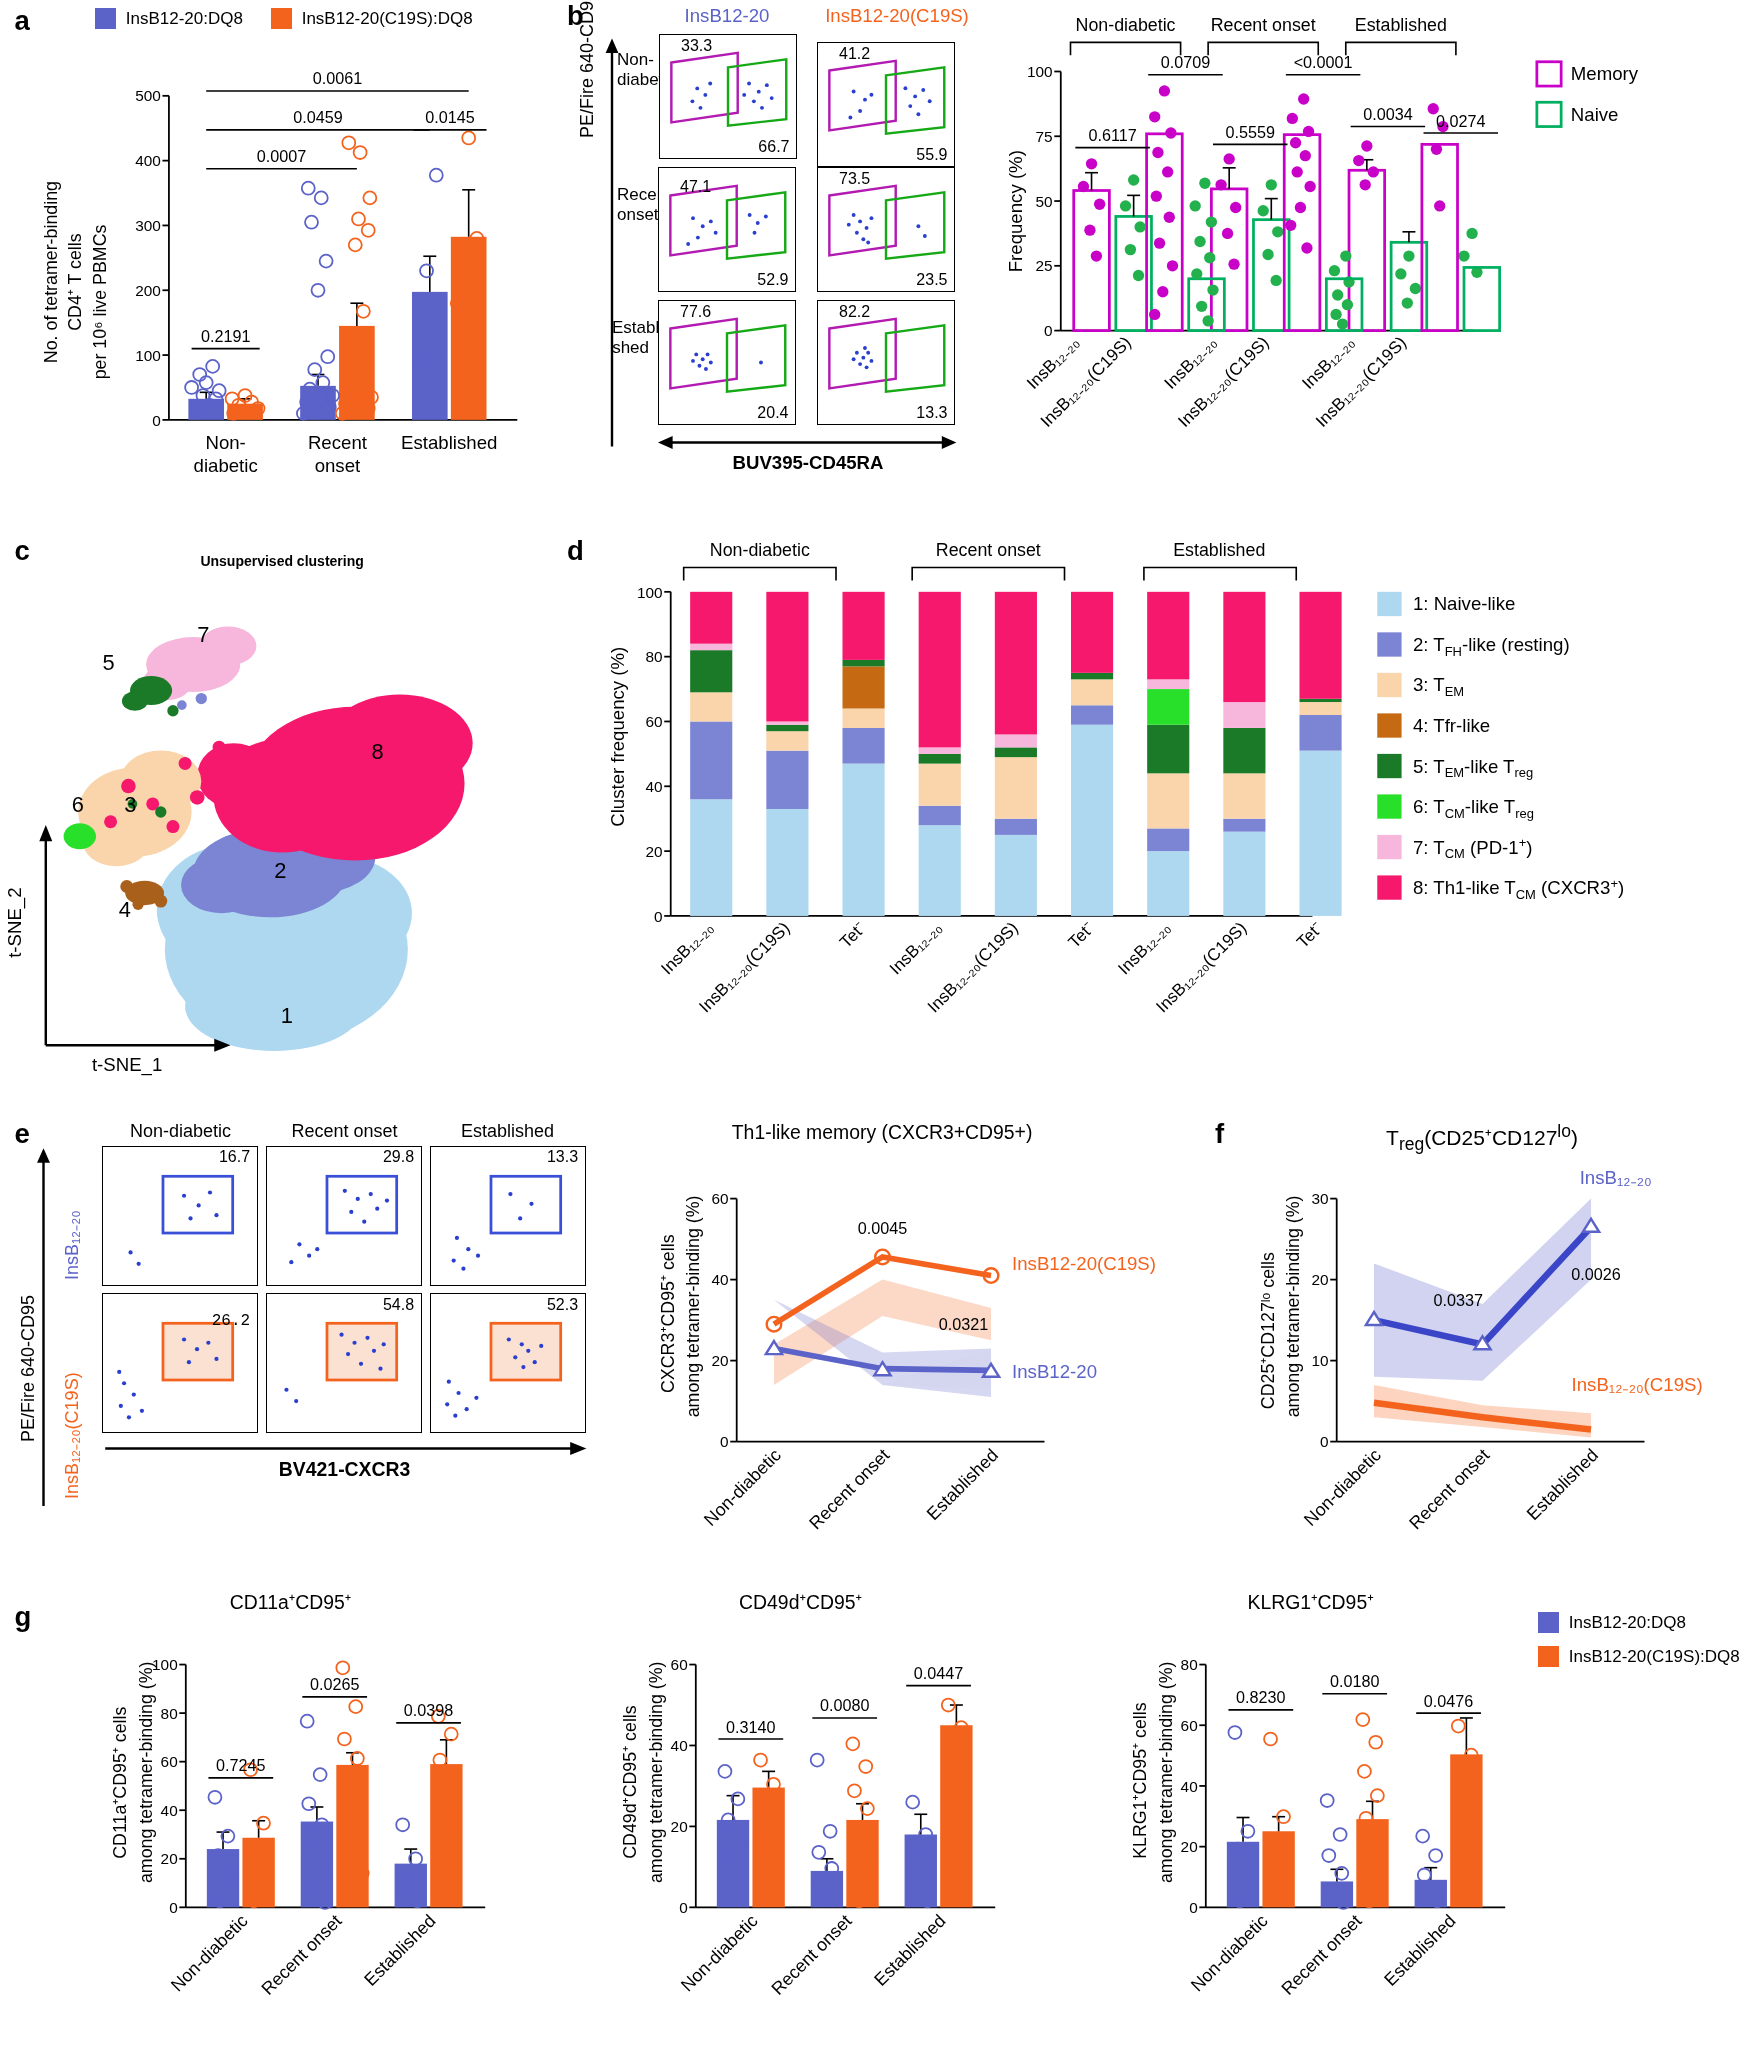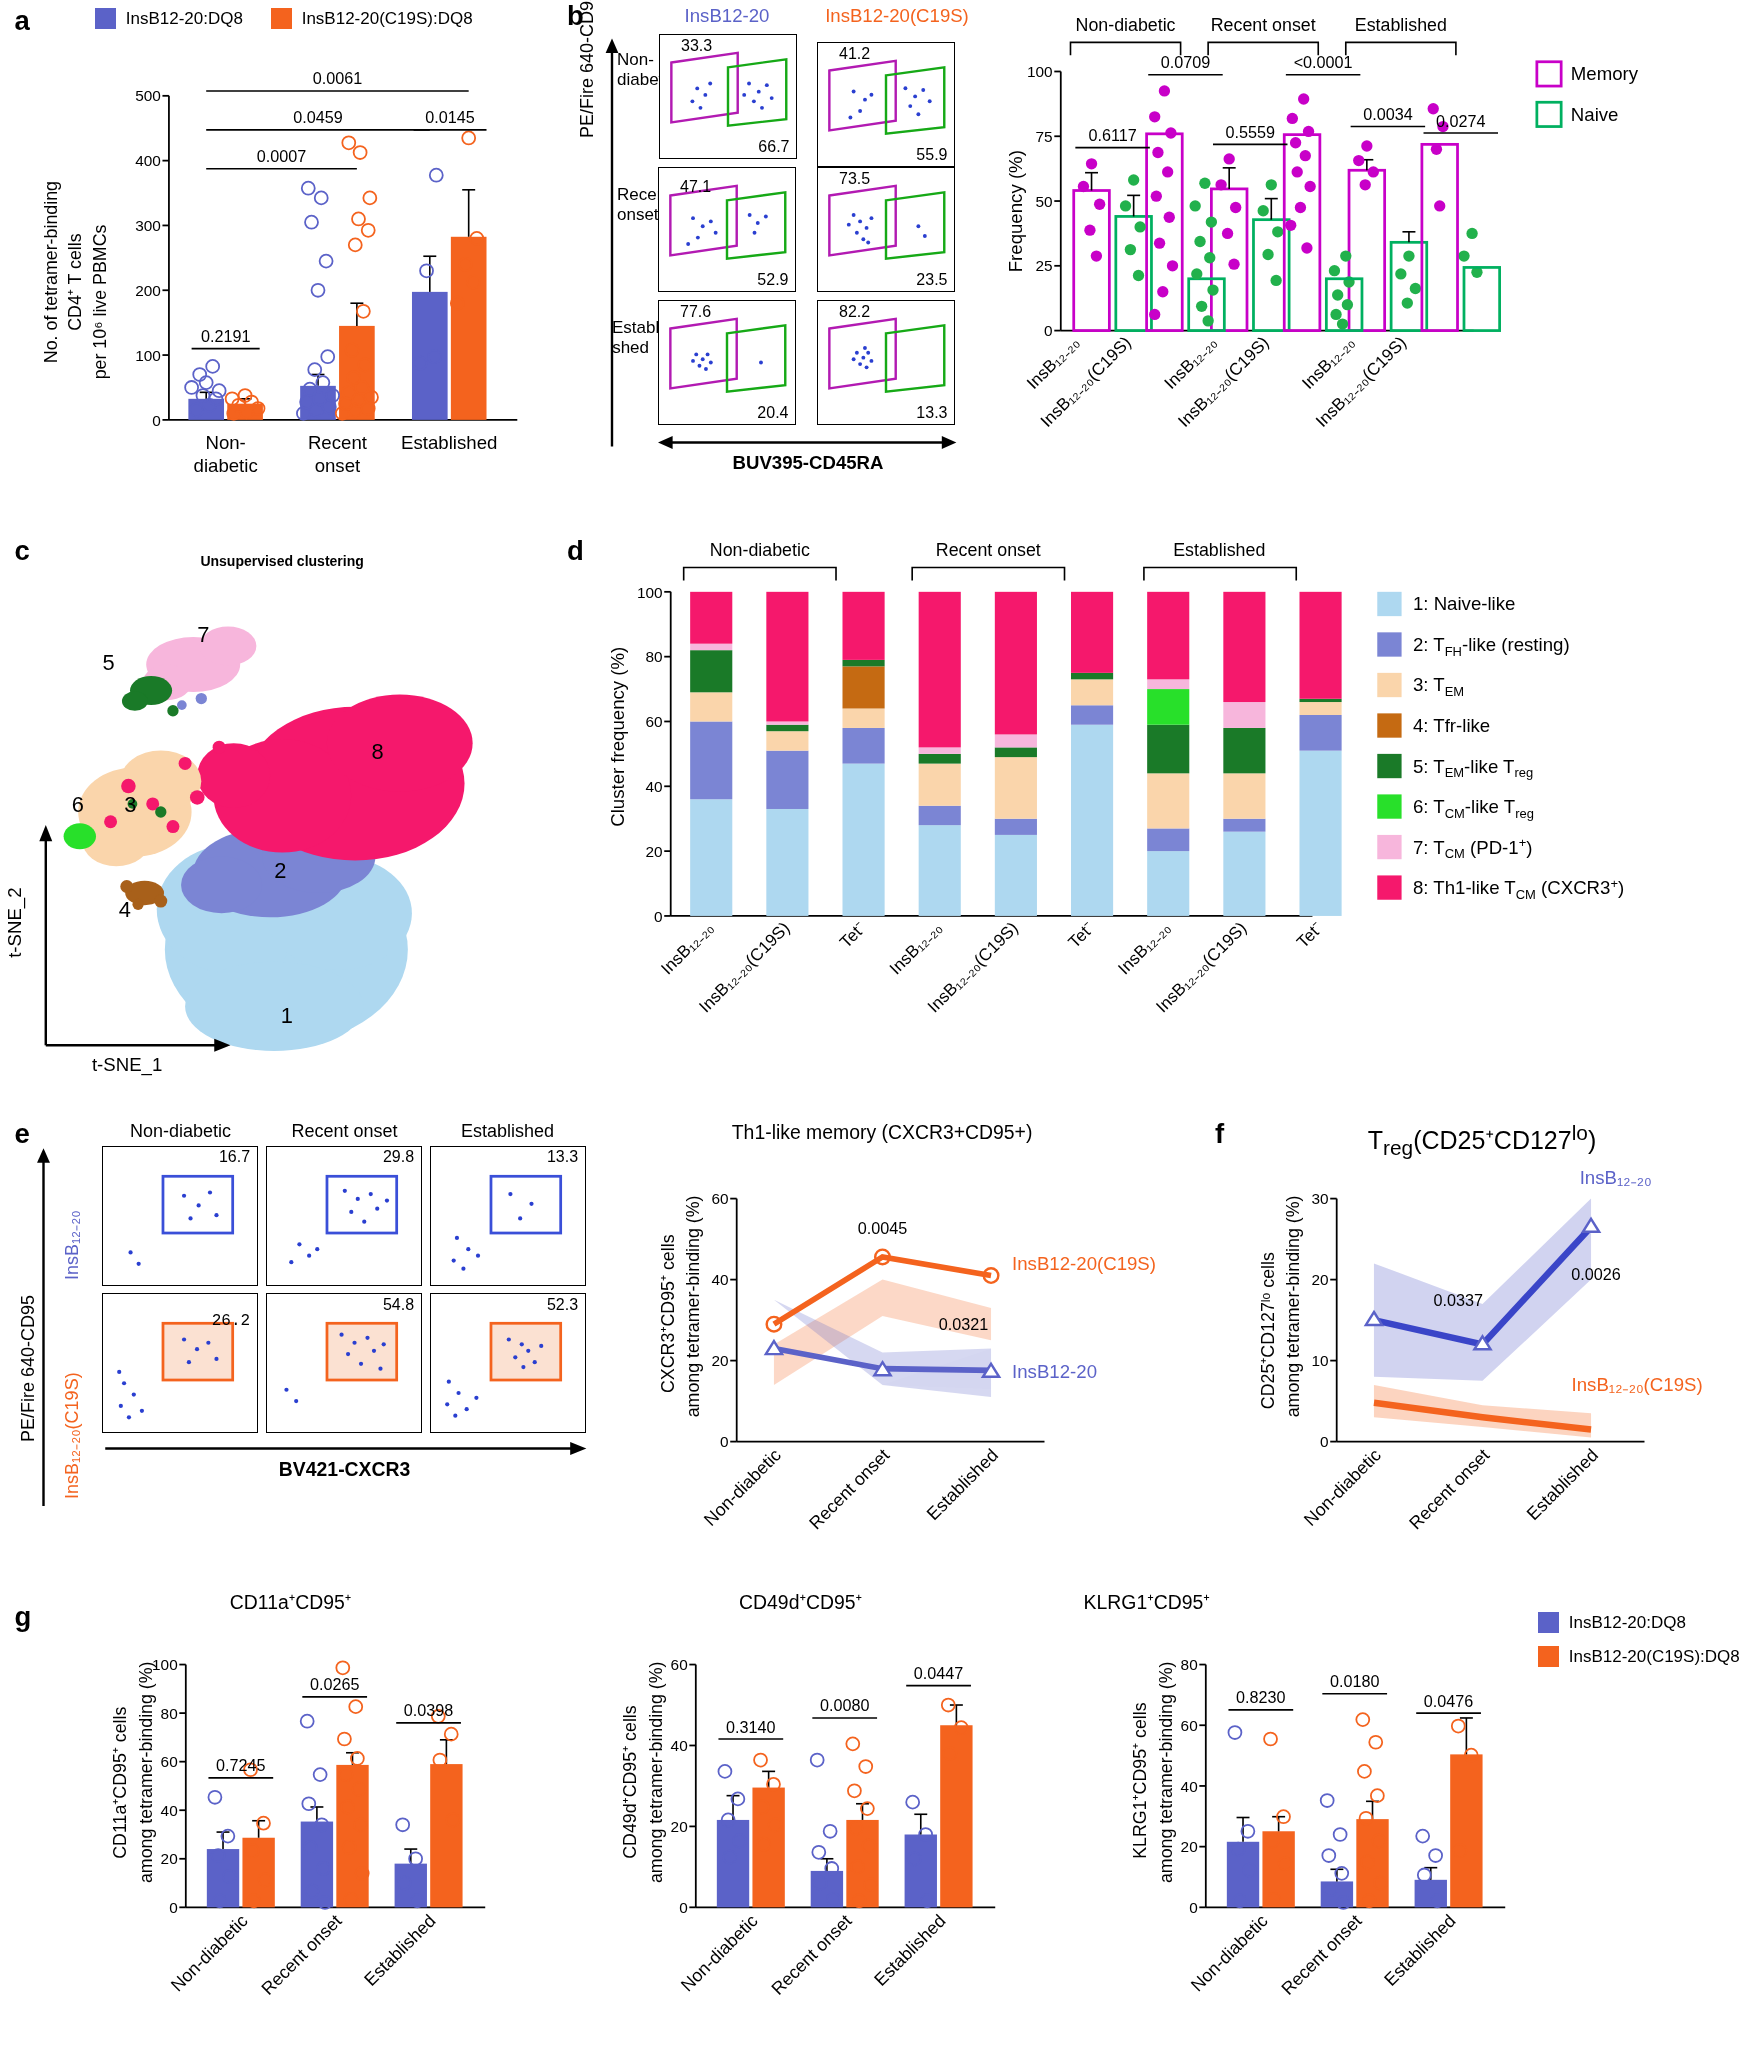--- a/index.html
+++ b/index.html
@@ -897,21 +897,21 @@
         <text transform="translate(206,378) rotate(-45)" text-anchor="end">Non-diabetic</text>
         <text transform="translate(340,378) rotate(-45)" text-anchor="end">Recent onset</text>
         <text transform="translate(474,378) rotate(-45)" text-anchor="end">Established</text>
       </g>
     </svg>
   </div>
 </div>
 
 <div class="panel" style="left:1215px;top:1118px;width:535px;height:454px;">
   <div class="plabel" style="position:absolute;left:0;top:0;">f</div>
-  <div style="position:absolute;left:32px;top:3.2px;width:470px;text-align:center;font-size:25px;">T<sub>reg</sub>(CD25⁺CD127<sup>lo</sup>)</div>
+  <div style="position:absolute;left:32px;top:3.2px;width:470px;text-align:center;font-size:21px;">T<sub>reg</sub>(CD25⁺CD127<sup>lo</sup>)</div>
 
   <svg width="535" height="405" style="position:absolute;left:0;top:32px;" viewBox="0 0 660 500">
     <line class="axis-line" x1="150" y1="60" x2="150" y2="360"></line>
     <line class="axis-line" x1="150" y1="360" x2="530" y2="360"></line>
     <g class="tick" text-anchor="end" font-family="Liberation Sans">
       <text x="140" y="367">0</text>
         <text x="140" y="267">10</text>
         <text x="140" y="167">20</text>
         <text x="140" y="67">30</text>
     </g>
@@ -1141,21 +1141,21 @@
       </g>
       <g font-family="Liberation Sans" font-size="22">
         <text transform="translate(228,378) rotate(-45)" text-anchor="end">Non-diabetic</text>
         <text transform="translate(344,378) rotate(-45)" text-anchor="end">Recent onset</text>
         <text transform="translate(460,378) rotate(-45)" text-anchor="end">Established</text>
       </g>
     </svg>
   </div>
 
   <div style="position:absolute;left:1069px;top:0;width:454px;height:462px;">
-    <div style="position:absolute;left:0;top:0;width:454px;font-size:19.4px;">KLRG1⁺CD95⁺</div>
+    <div style="position:absolute;left:0;top:0;width:454px;text-align:center;font-size:19.4px;">KLRG1⁺CD95⁺</div>
     <svg width="454" height="437" style="position:absolute;left:0;top:27.5px;" viewBox="0 0 560 540">
       <line class="axis-line" x1="150" y1="60" x2="150" y2="360"></line>
       <line class="axis-line" x1="150" y1="360" x2="520" y2="360"></line>
       <g class="tick" text-anchor="end" font-family="Liberation Sans">
         <text x="140" y="367">0</text>
           <text x="140" y="292">20</text>
           <text x="140" y="217">40</text>
         <text x="140" y="142">60</text>
           <text x="140" y="67">80</text>
       </g>

